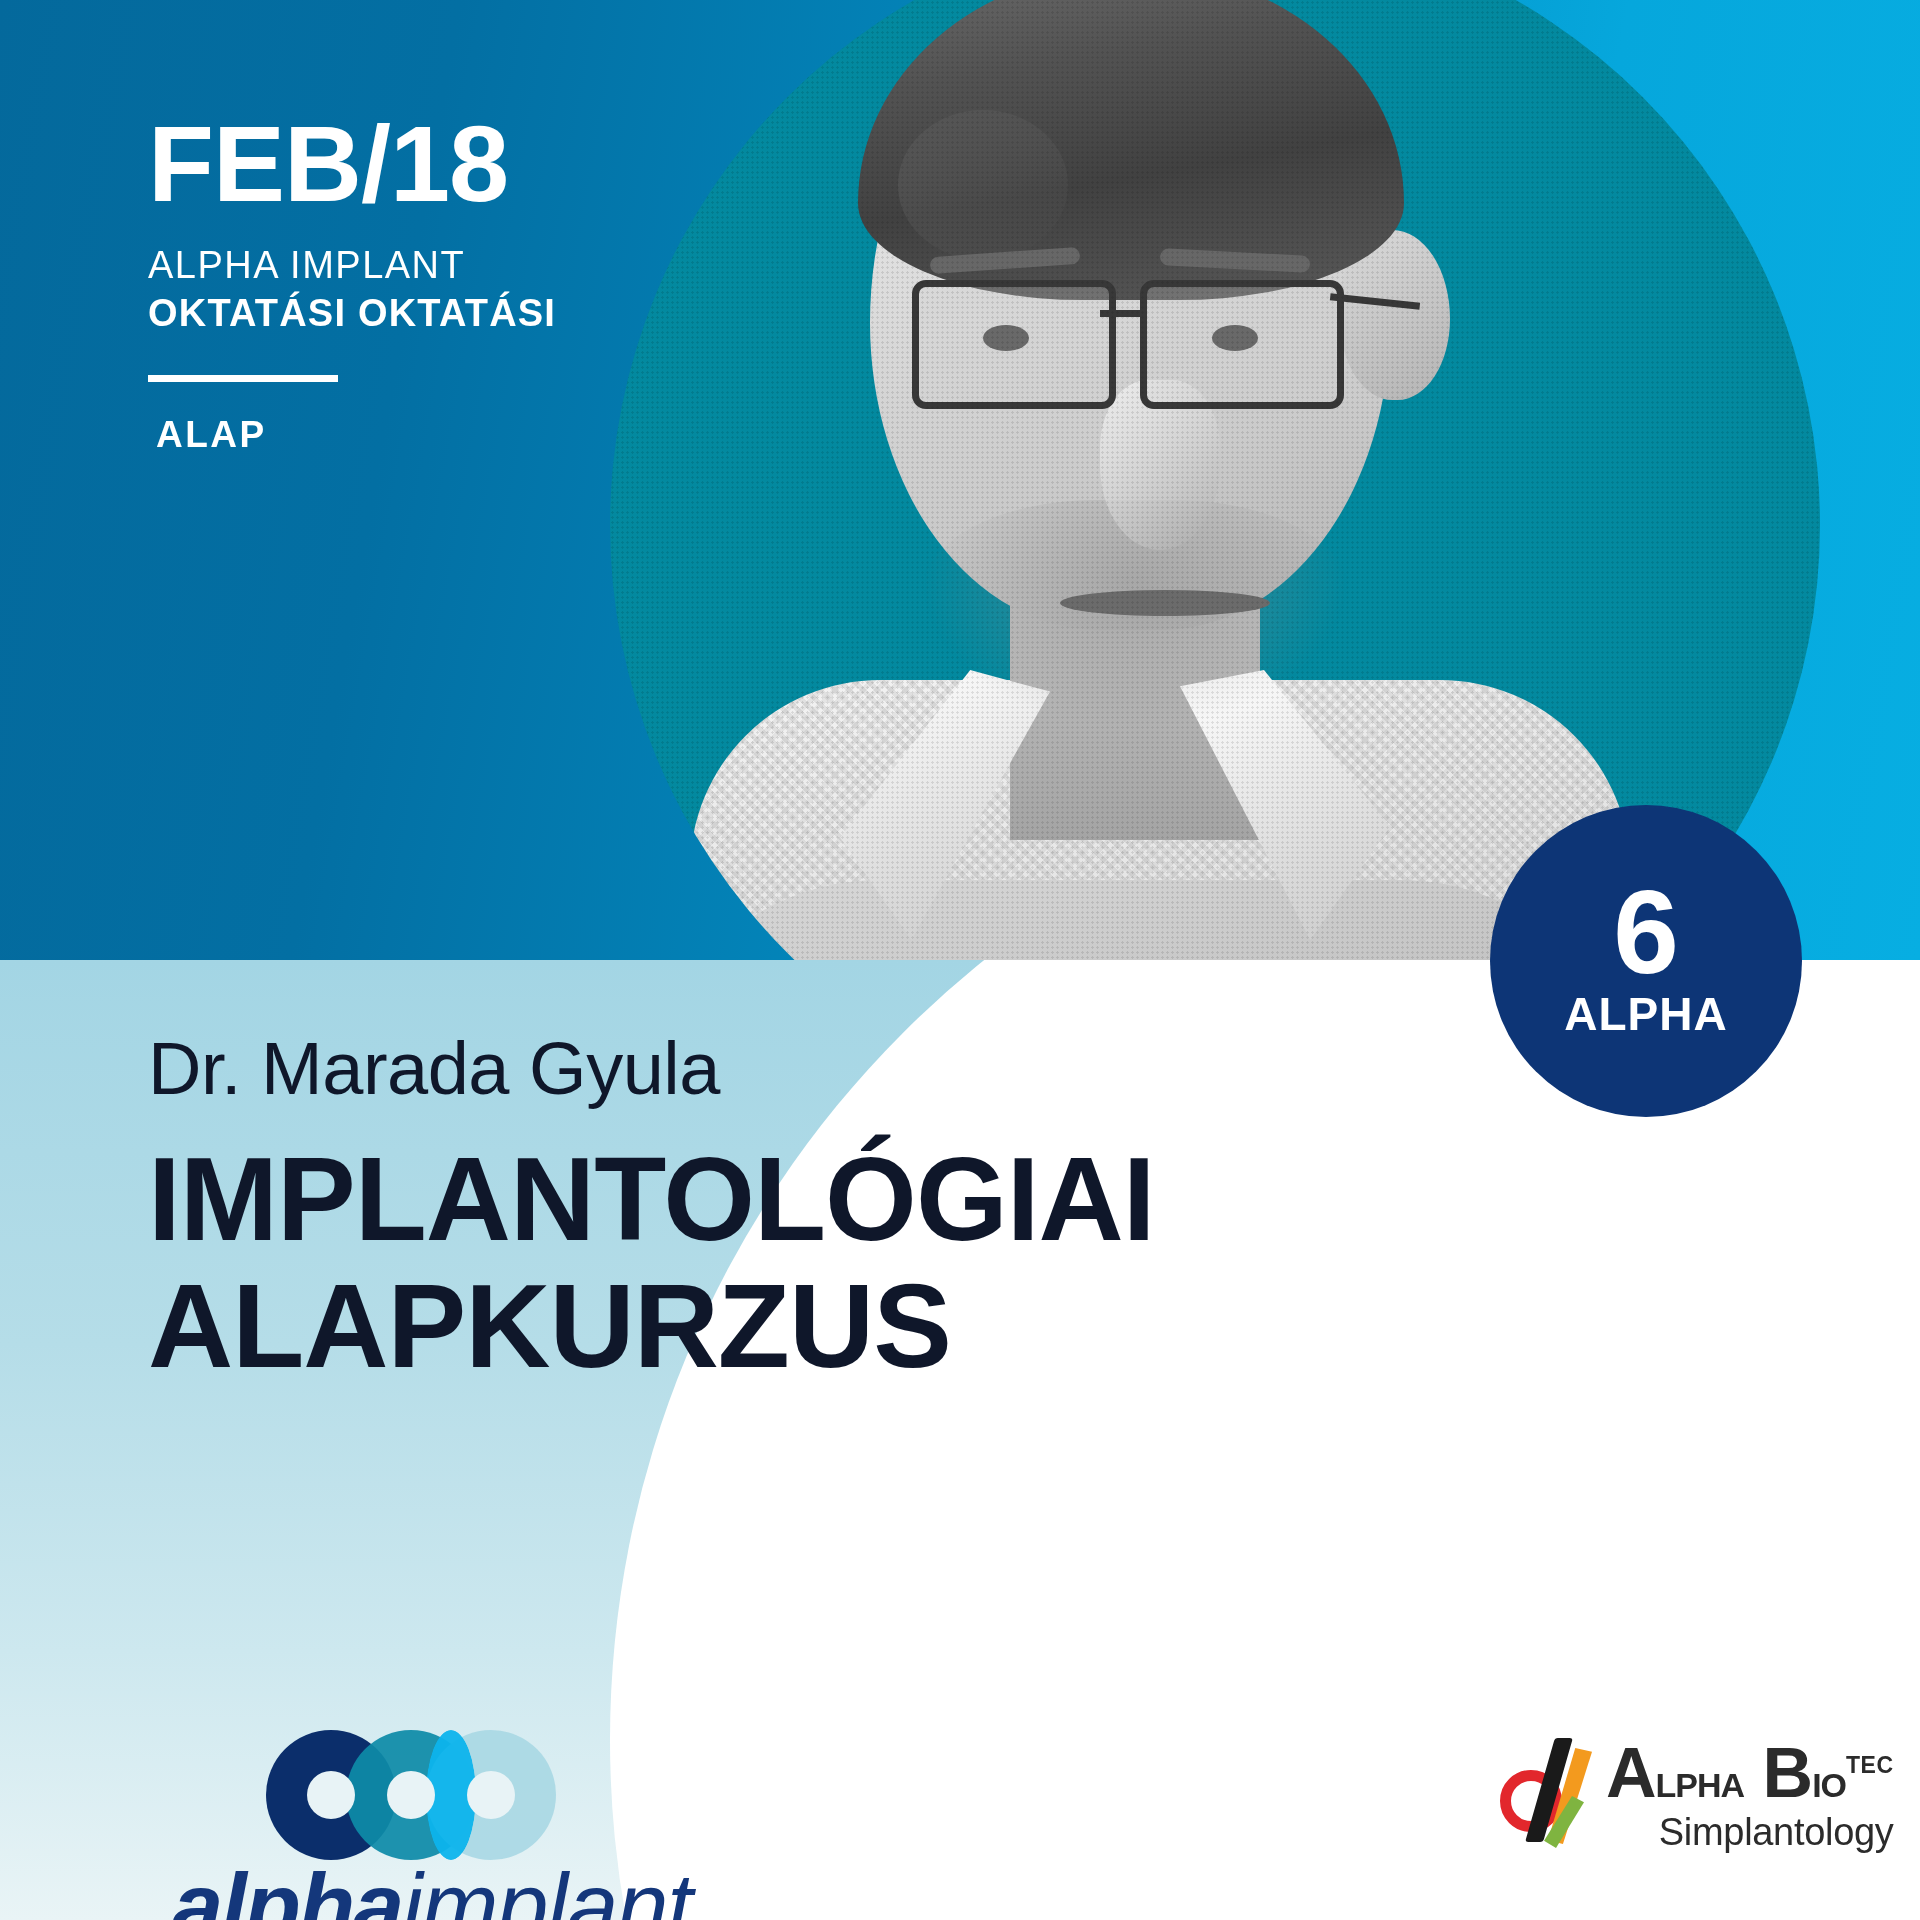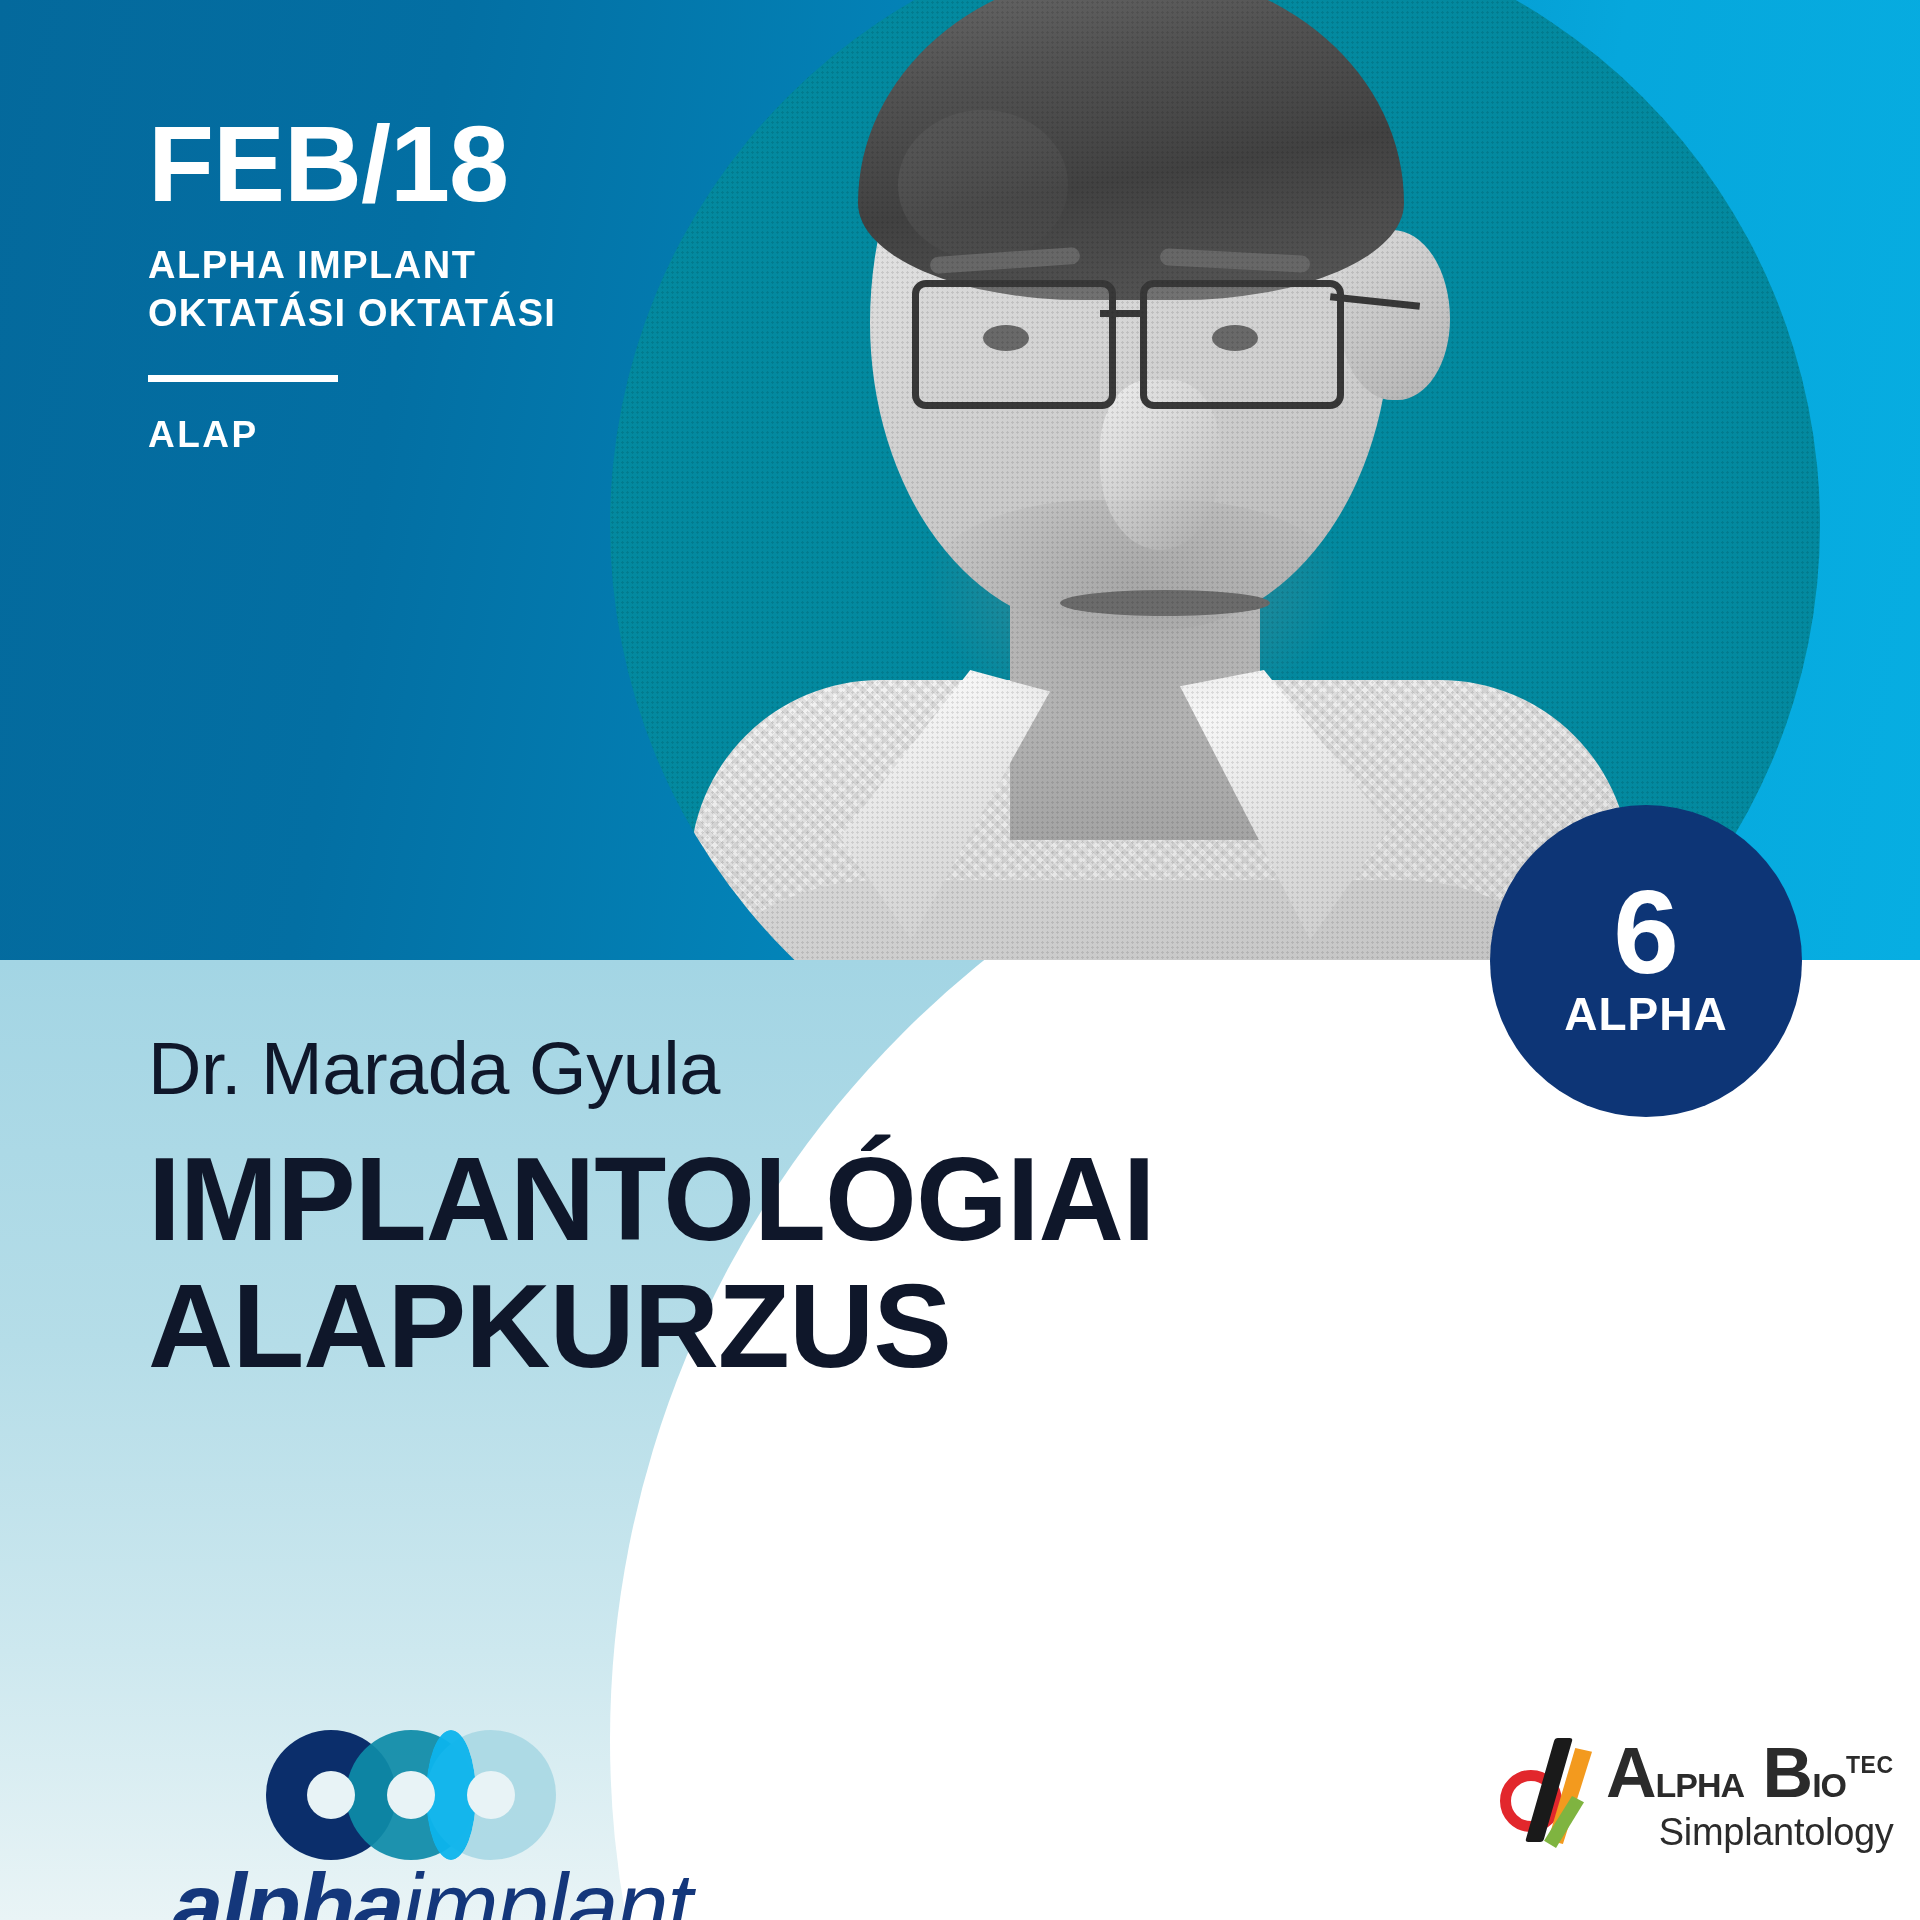--- a/index.html
+++ b/index.html
@@ -195,42 +195,42 @@
   }
   .date-big{
     font-size:108px;
     font-weight:bold;
     letter-spacing:-1px;
     line-height:1;
     margin:0;
   }
   .venue-line1{
     font-size:38px;
-    font-weight:bold;
+    font-weight:normal;
     letter-spacing:1.5px;
     margin:26px 0 0 0;
     line-height:1.15;
   }
   .venue-line2{
     font-size:38px;
     font-weight:bold;
     letter-spacing:1.2px;
     margin:4px 0 0 0;
     line-height:1.15;
   }
   .divider{
     width:190px; height:7px;
     background:#ffffff;
     margin:40px 0 0 0;
   }
   .level{
     font-size:37px;
     font-weight:bold;
     letter-spacing:2.5px;
-    margin:32px 0 0 0;
+    margin:32px 0 0 8px;
   }
 
   
   .bottom-band{
     position:absolute;
     left:0; top:960px;
     width:1920px; height:960px;
     background:linear-gradient(180deg,#A3D5E4 0%,#B5DDE8 40%,#CDE8EF 72%,#E9F4F6 100%);
     overflow:hidden;
   }

